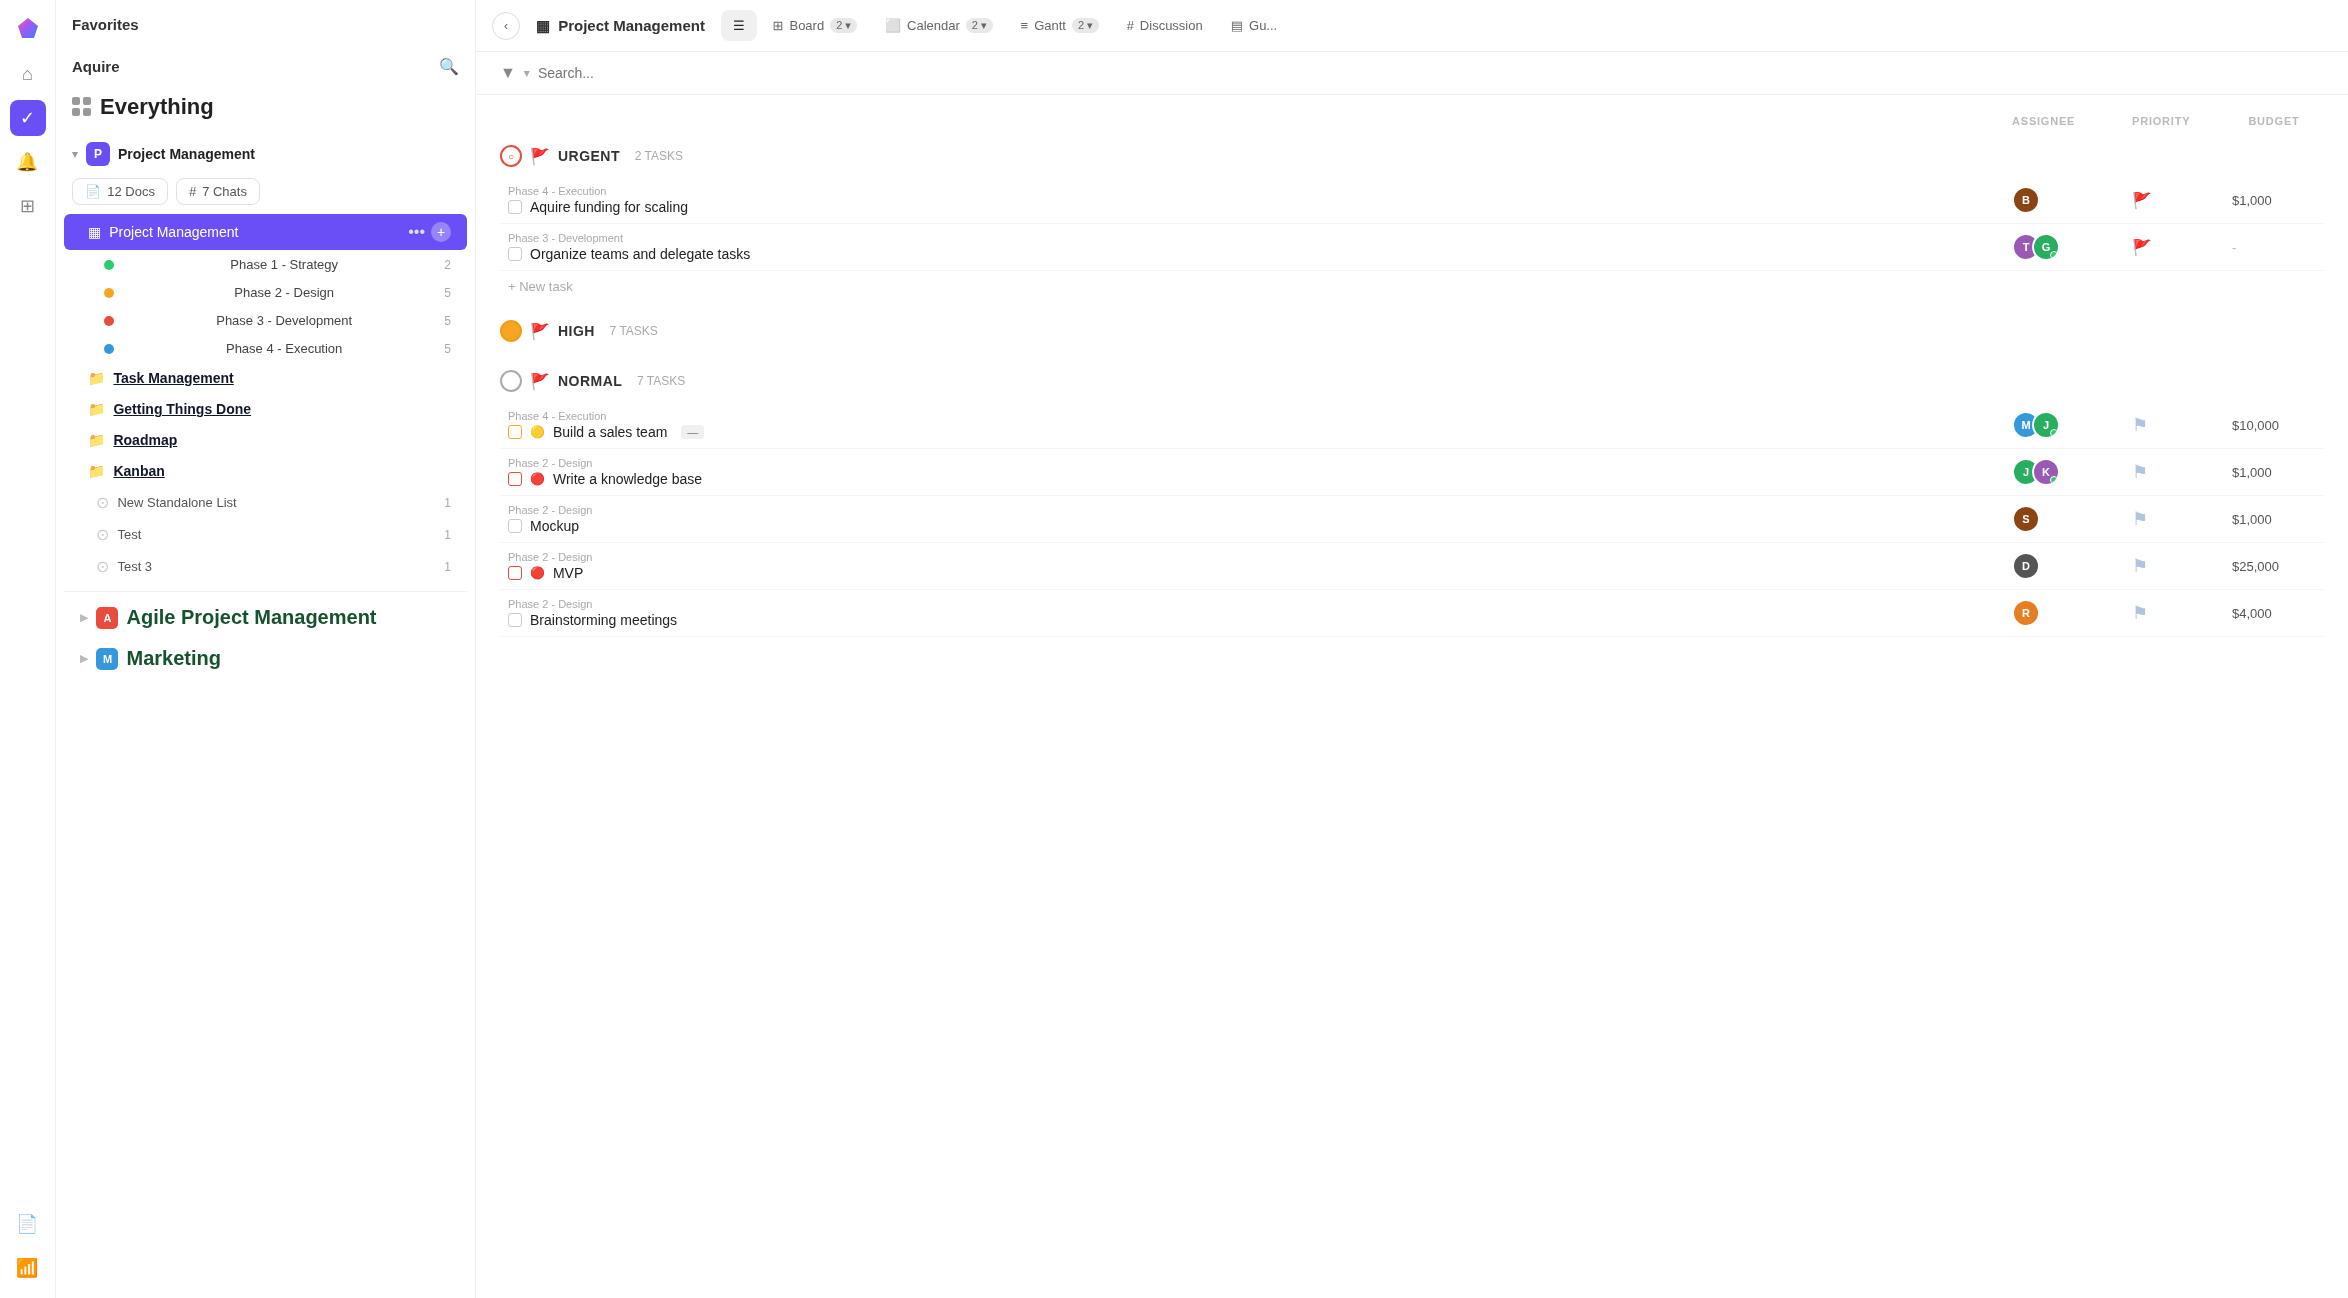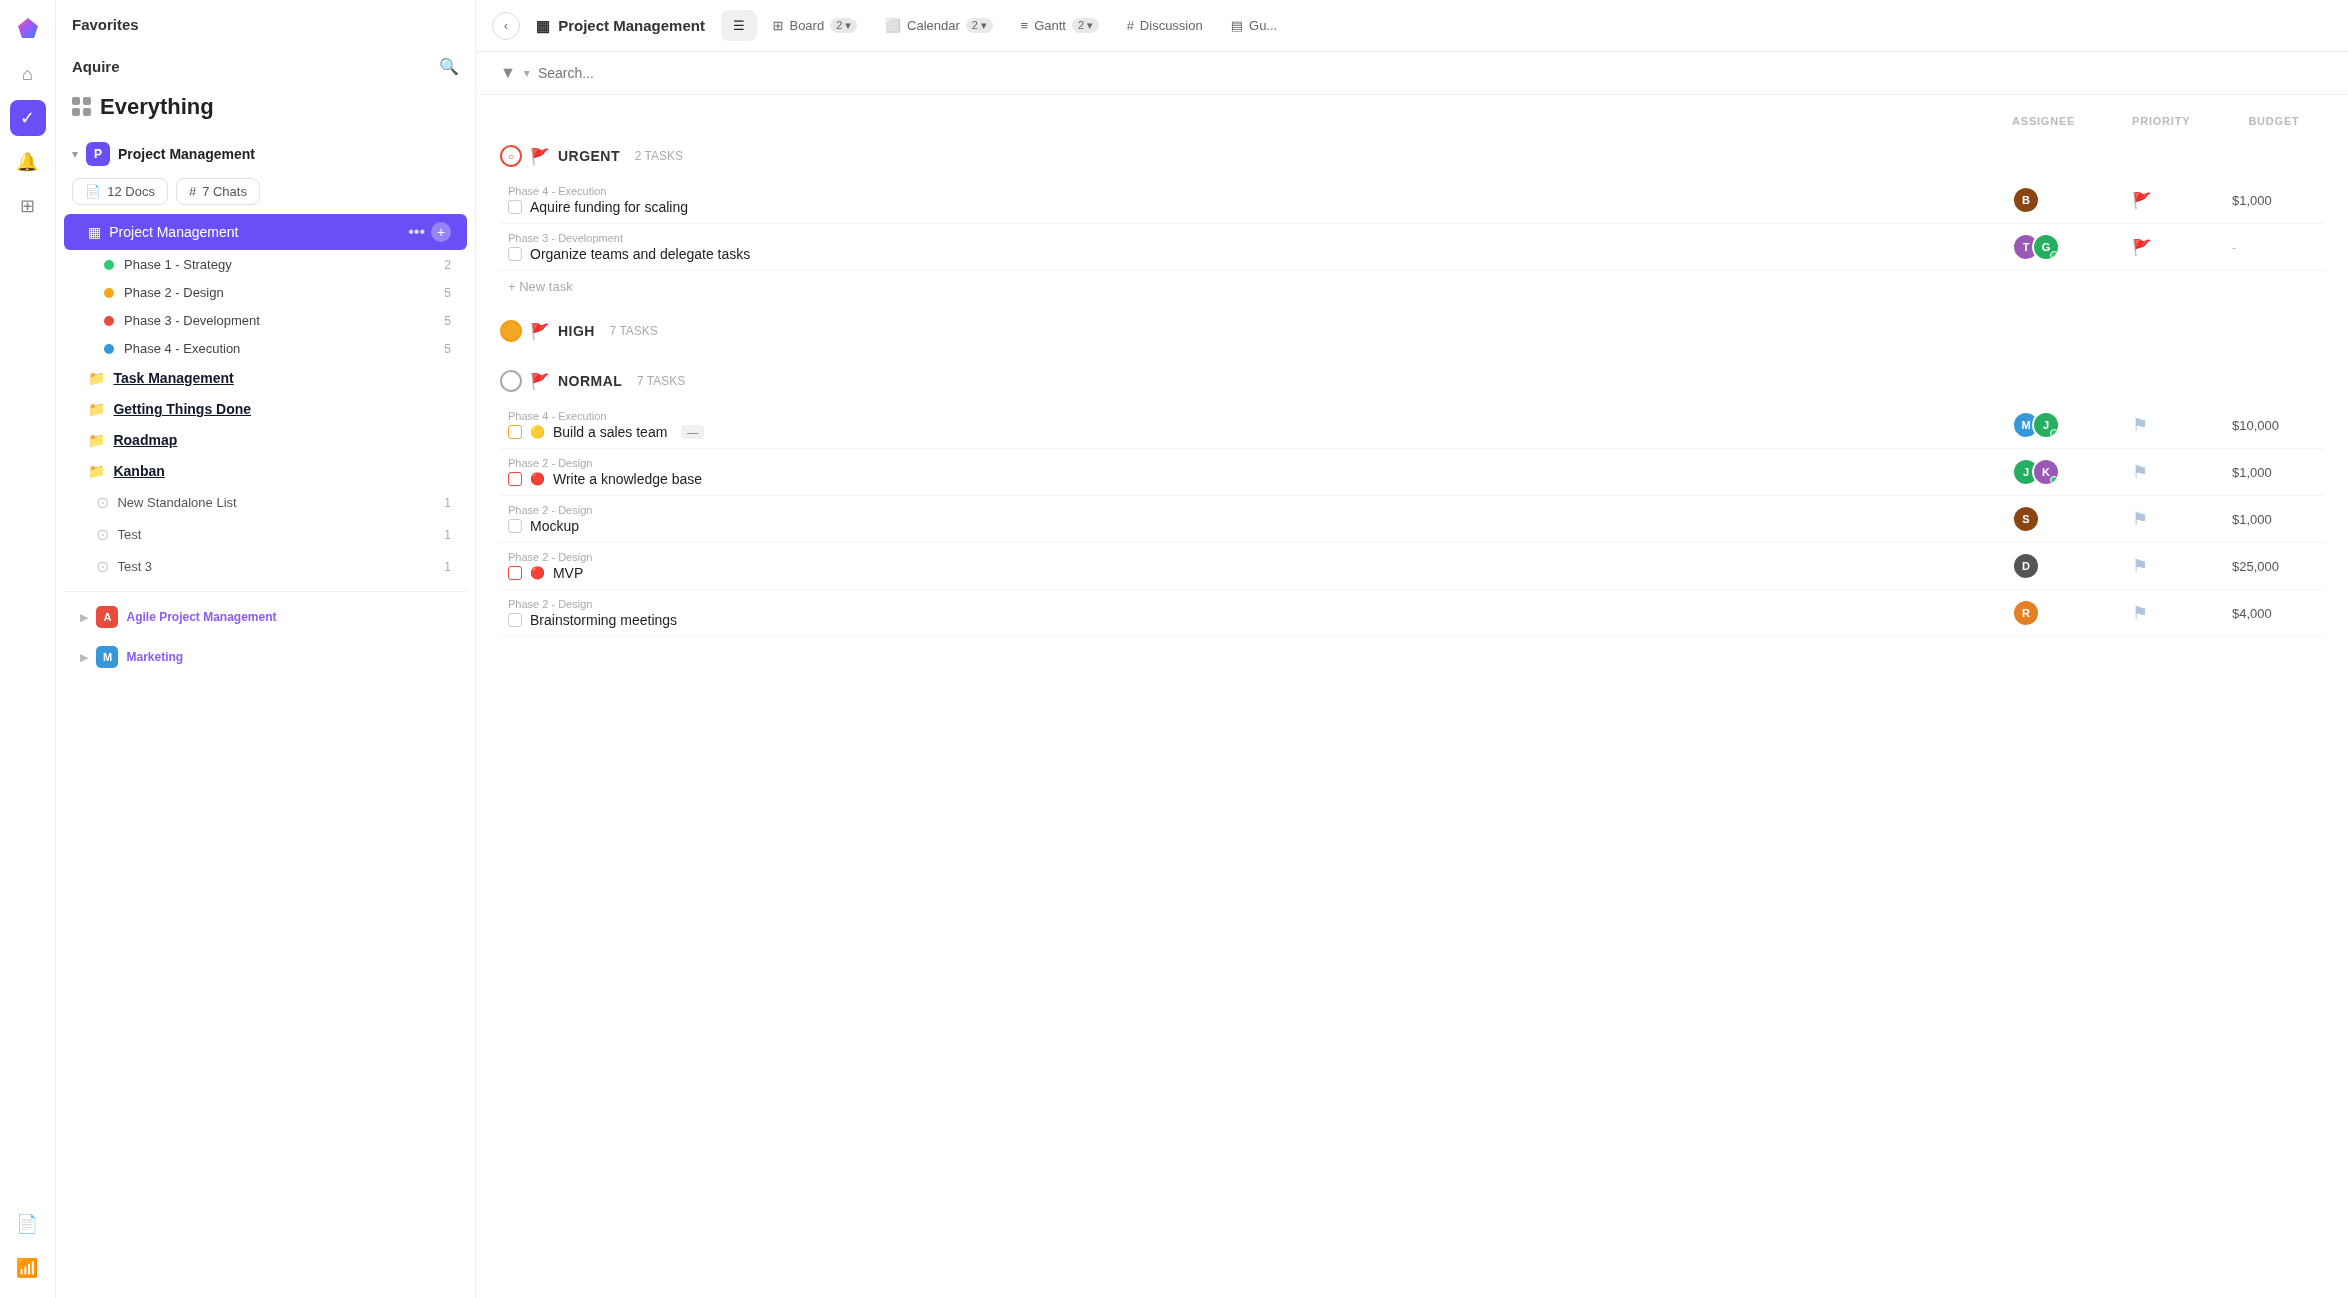--- a/index.html
+++ b/index.html
@@ -146,20 +146,21 @@
       font-size: 14px; color: #fff; cursor: pointer; border: none;
     }
 
     .phase-item {
       display: flex;
       align-items: center;
       padding: 6px 16px 6px 40px;
       cursor: pointer;
       margin: 1px 8px;
       border-radius: 6px;
+      text-align: center;
     }
     .phase-dot {
       width: 10px; height: 10px;
       border-radius: 50%;
       margin-right: 10px;
       flex-shrink: 0;
     }
     .phase-name { flex: 1; font-size: 13px; color: #444; }
     .phase-count { font-size: 12px; color: #aaa; }
 
@@ -196,21 +197,21 @@
       border-radius: 6px;
     }
     .space-icon-small {
       width: 22px; height: 22px;
       border-radius: 5px;
       display: flex; align-items: center; justify-content: center;
       font-size: 11px; font-weight: 700; color: #fff;
       flex-shrink: 0;
     }
     .space-chevron-small { color: #bbb; font-size: 11px; }
-    .space-name-other { font-size: 12px; font-weight: 600; color: #8b5cf6; }
+    .space-name-other { font-size: 20px; font-weight: 600; color: #14532d; }
 
     
     .main { flex: 1; display: flex; flex-direction: column; overflow: hidden; }
 
     
     .top-nav {
       display: flex;
       align-items: center;
       border-bottom: 1px solid #eee;
       padding: 0 16px;

